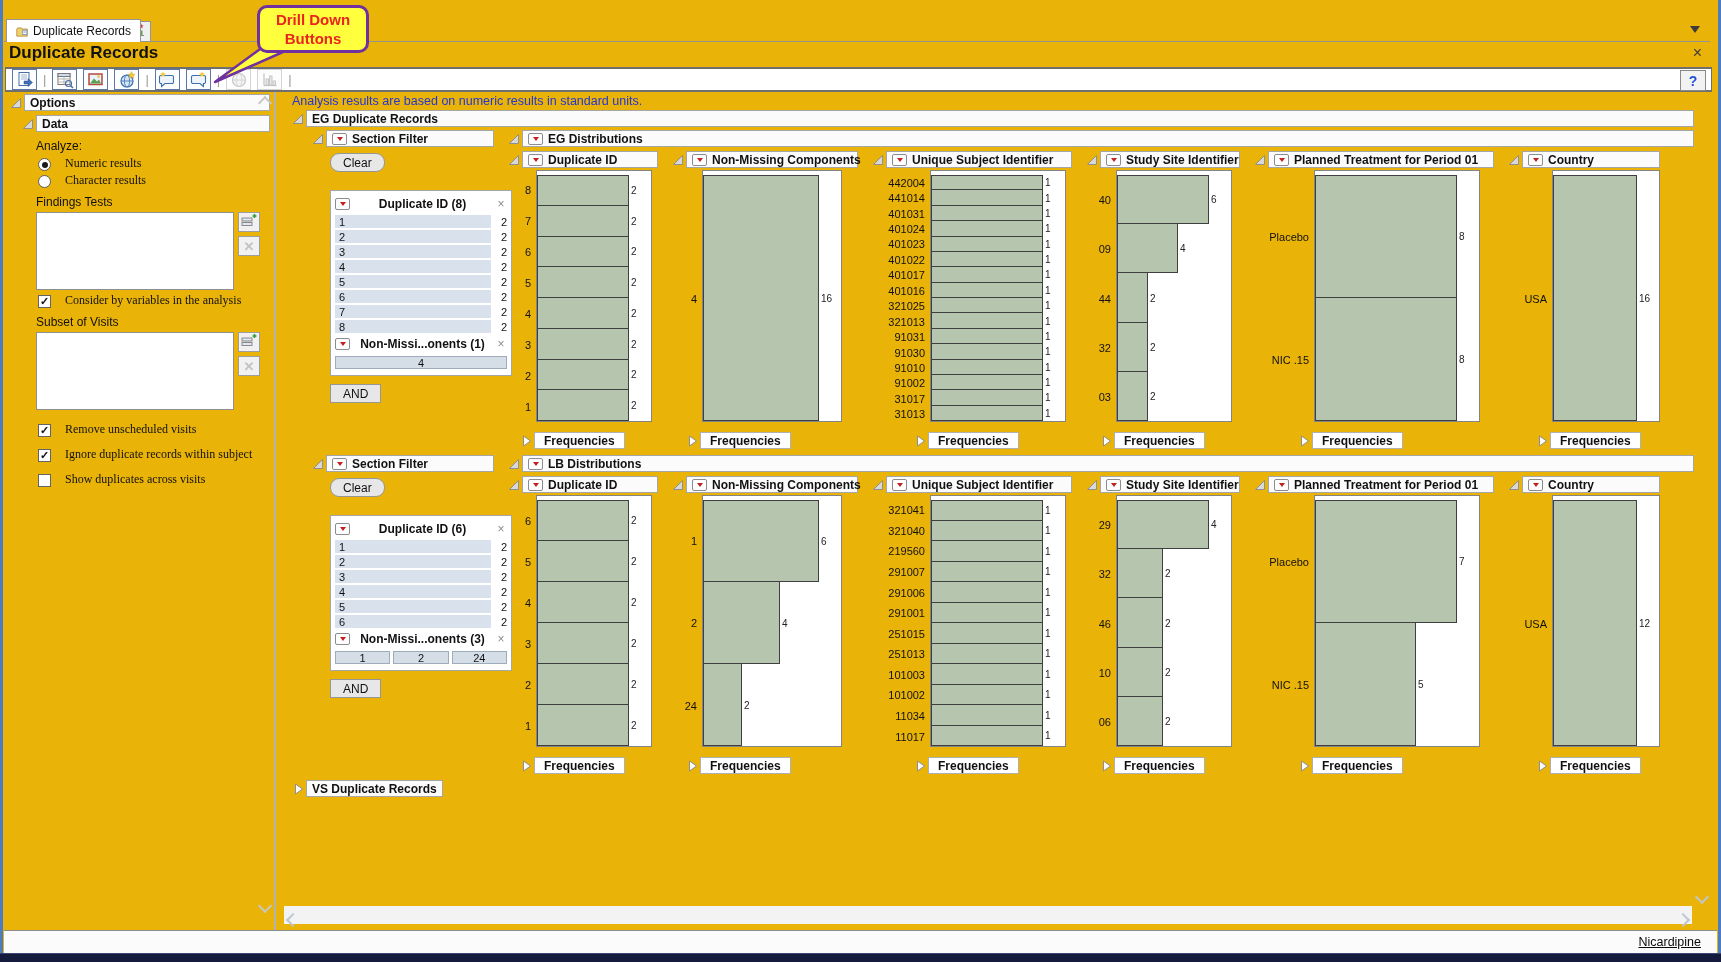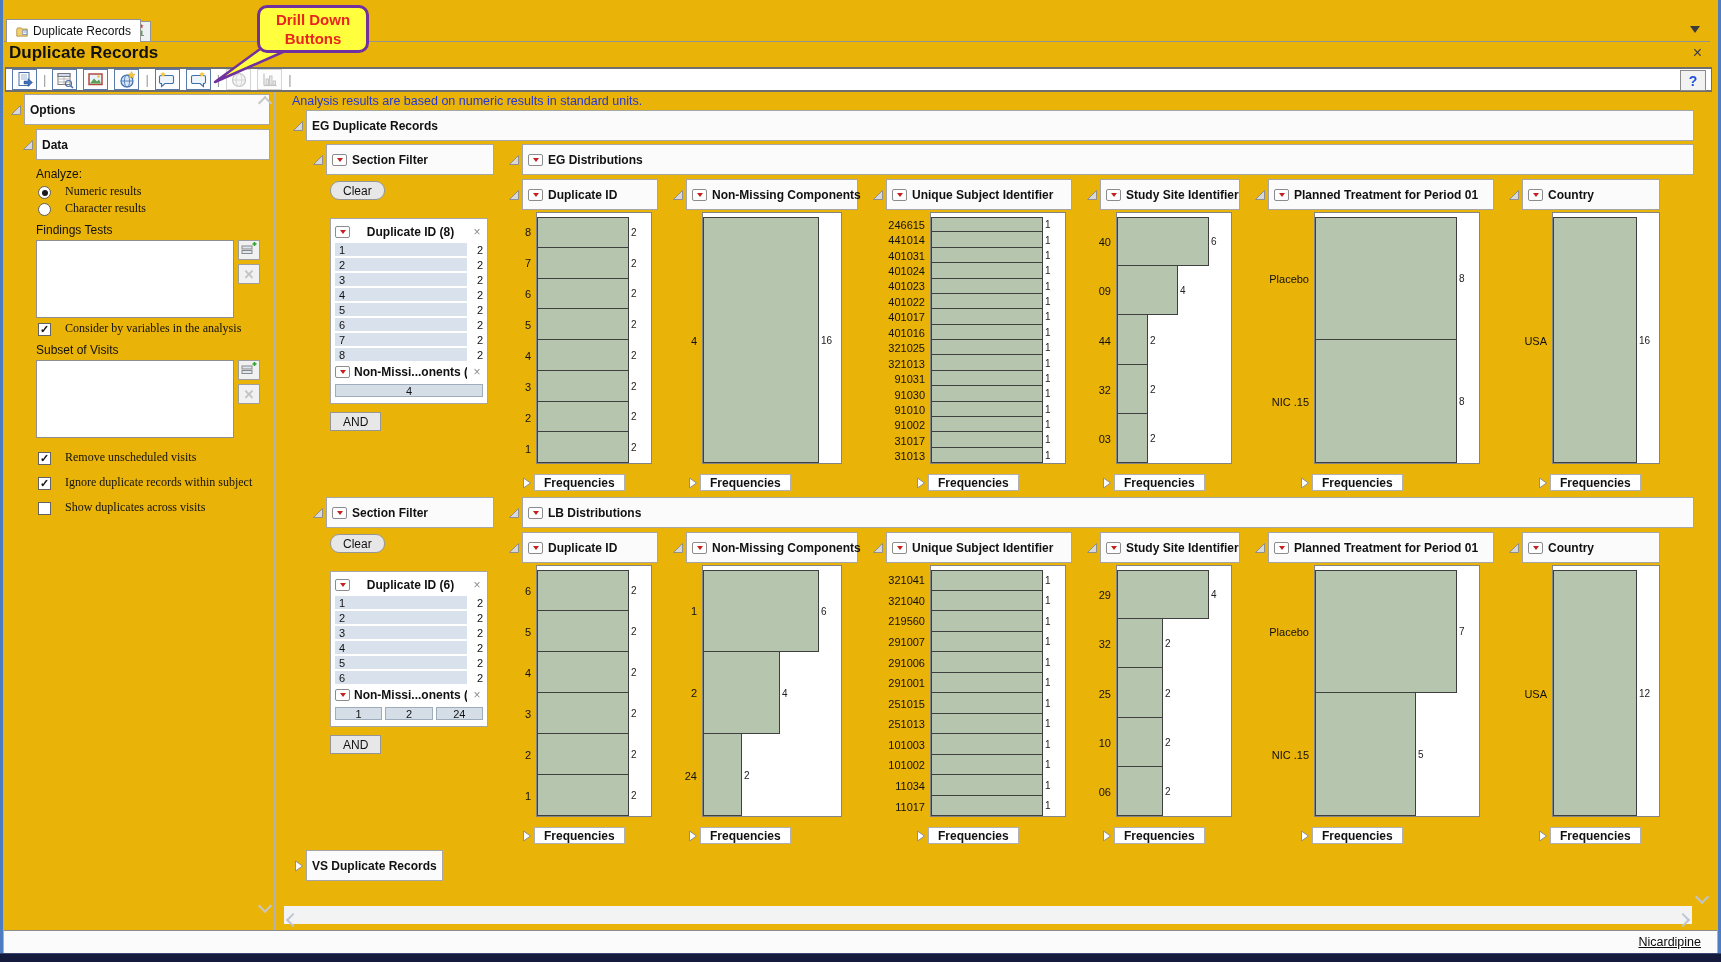--- a/index.html
+++ b/index.html
@@ -34,21 +34,21 @@
 
   
   .callout{position:absolute;left:257px;top:5px;width:106px;height:42px;background:#ffff3d;border:3px solid #7030a0;
     border-radius:10px;z-index:6;display:flex;flex-direction:column;align-items:center;justify-content:center;
     font-weight:bold;font-size:15px;line-height:19px;color:#e8251f;}
   .callout-tail{position:absolute;left:205px;top:42px;z-index:5;}
 
   
   .sidebar{position:absolute;left:6px;top:93px;width:266px;height:817px;font-size:12px;}
   .o-row{display:flex;align-items:center;gap:2px;}
-  .o-box{display:flex;align-items:center;gap:5px;height:31px;box-sizing:border-box;border:1px solid #a6a6a6;
+  .o-box{display:flex;align-items:center;gap:5px;height:17px;box-sizing:border-box;border:1px solid #a6a6a6;
     background:#fbfbfb;padding:0 5px;font-weight:bold;font-size:12px;white-space:nowrap;}
   .o-box.grow{flex:1;min-width:0;}
   .disc{display:inline-flex;width:12px;height:12px;flex:none;}
   .menu-btn{width:15px;height:12px;border:1px solid #8c8c8c;background:#fff;border-radius:2px;
     display:inline-flex;align-items:flex-start;justify-content:center;flex:none;box-sizing:border-box;}
   .menu-tri{margin-top:3px;width:0;height:0;border:3.5px solid transparent;border-top:4.5px solid #c4201d;}
   .opt-head{margin:1px 2px 0 4px;}
   .data-head{margin:4px 2px 0 16px;}
   .sb-label{margin:7px 0 2px 30px;}
   .ctl-row{display:flex;align-items:flex-end;gap:14px;margin:3px 0 2px 32px;white-space:nowrap;font-family:Liberation Serif, serif;}
@@ -74,21 +74,21 @@
   .mainpanel{position:absolute;left:284px;top:93px;width:1410px;height:813px;overflow:hidden;}
   .info{margin:1px 0 2px 8px;font-size:12.5px;color:#2336d4;}
   #sections{margin-left:8px;}
   .section{margin-bottom:6px;}
   .sec-body{display:flex;padding-left:20px;margin-top:3px;align-items:flex-start;}
   .filter-col{width:196px;flex:none;}
   .dist-col{flex:1;min-width:0;}
   .btn{display:inline-flex;align-items:center;justify-content:center;height:19px;padding:0 12px;
     border:1px solid #969696;background:#e7e7e7;font-size:12px;box-sizing:border-box;}
   .clear-btn{margin:6px 0 0 18px;border-radius:9px;} .and-btn{margin:8px 0 0 18px;}
-  .fbox{border:1px solid #a6a6a6;background:#fff;margin:18px 0 0 18px;padding:3px 4px;width:158px;box-sizing:border-box;}
+  .fbox{border:1px solid #a6a6a6;background:#fff;margin:18px 0 0 18px;padding:3px 4px;width:182px;box-sizing:border-box;}
   .g-head{display:flex;align-items:center;height:20px;gap:4px;}
   .g-title{font-weight:bold;font-size:12px;flex:1;text-align:center;white-space:nowrap;overflow:hidden;}
   .g-x{color:#8d8d8d;font-size:12px;width:12px;text-align:center;flex:none;}
   .frow{display:flex;align-items:center;height:15px;}
   .fbar{flex:1;height:13px;background:#d9e2ec;font-size:11px;display:flex;align-items:center;padding-left:4px;}
   .fcnt{width:16px;text-align:right;font-size:11px;}
   .fsegrow{display:flex;gap:3px;margin:2px 0 3px;}
   .fseg{flex:1;height:13px;background:#d5dee7;border:1px solid #9eacbc;font-size:11px;display:flex;
     align-items:center;justify-content:center;box-sizing:border-box;}
   .charts-row{display:flex;gap:14px;margin-top:4px;align-items:flex-start;}
@@ -539,21 +539,21 @@
                     </span>
                     <div class="o-box grow">
                       <span class="menu-btn">
                         <span class="menu-tri"></span>
                       </span>
                       <span>Unique Subject Identifier</span>
                     </div>
                   </div>
                   <div class="plot-row">
                     <div class="gutter" style="width: 58px;">
-                      <div class="glab">246615</div>
+                      <div class="glab">442004</div>
                       <div class="glab">441014</div>
                       <div class="glab">401031</div>
                       <div class="glab">401024</div>
                       <div class="glab">401023</div>
                       <div class="glab">401022</div>
                       <div class="glab">401017</div>
                       <div class="glab">401016</div>
                       <div class="glab">321025</div>
                       <div class="glab">321013</div>
                       <div class="glab">91031</div>
@@ -1063,21 +1063,21 @@
                       <span class="menu-btn">
                         <span class="menu-tri"></span>
                       </span>
                       <span>Study Site Identifier</span>
                     </div>
                   </div>
                   <div class="plot-row">
                     <div class="gutter" style="width: 30px;">
                       <div class="glab">29</div>
                       <div class="glab">32</div>
-                      <div class="glab">25</div>
+                      <div class="glab">46</div>
                       <div class="glab">10</div>
                       <div class="glab">06</div>
                     </div>
                     <div class="pbox" style="width: 116px;">
                       <div class="slot">
                         <div class="hbar" style="width: 92px;"></div>
                         <span class="hcnt">4</span>
                       </div>
                       <div class="slot">
                         <div class="hbar" style="width: 46px;"></div>

